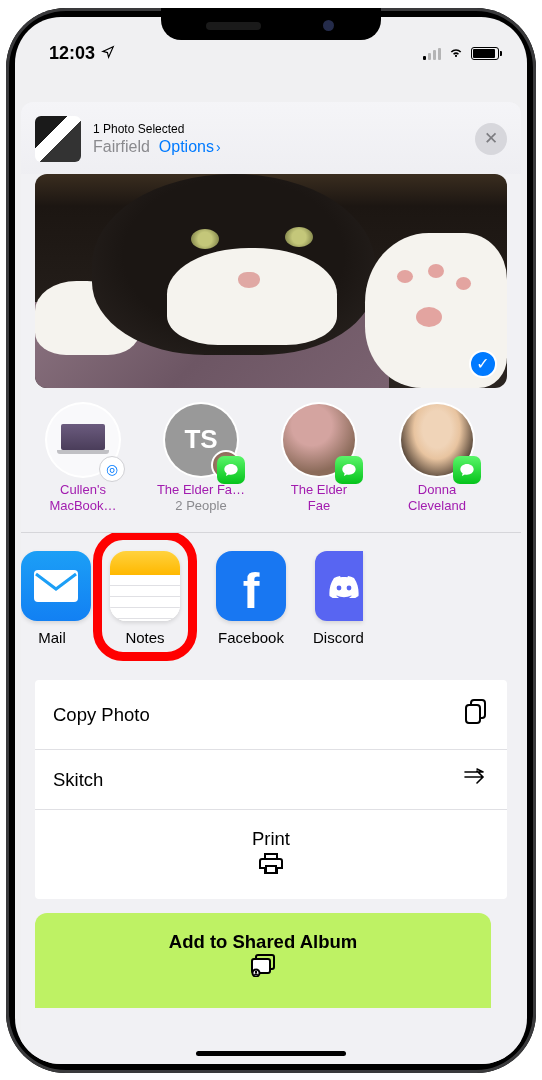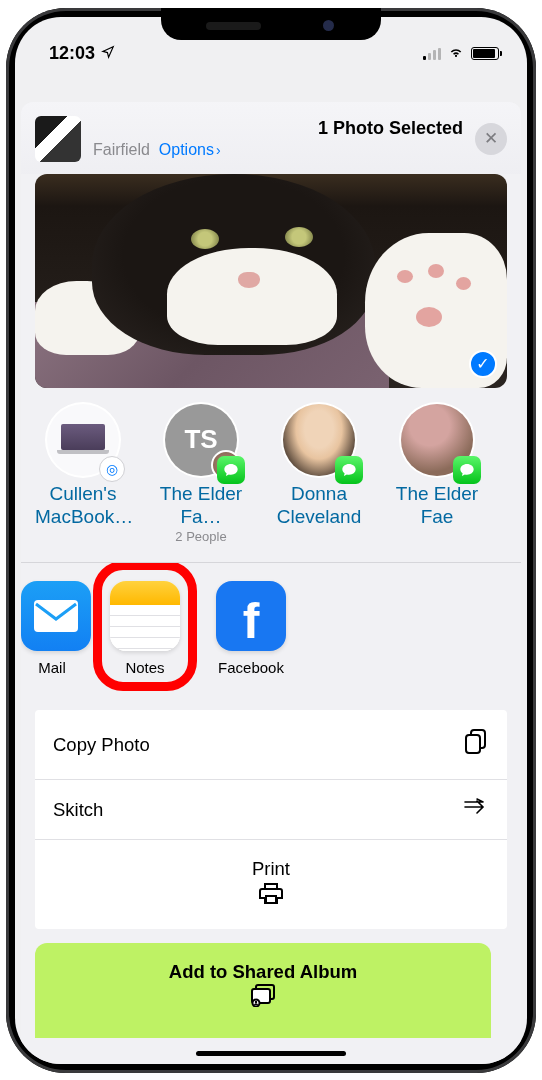--- a/index.html
+++ b/index.html
@@ -80,21 +80,21 @@
   padding: 14px 14px 12px 14px;
   position: relative;
   background: linear-gradient(to bottom, rgba(245,245,248,0.9), rgba(238,238,242,0.85));
 }
 .thumb {
   width: 46px; height: 46px; border-radius: 6px; overflow:hidden;
   background: linear-gradient(135deg, #1a1a1a 35%, #fff 35%, #fff 55%, #333 55%);
   position:relative;
 }
 .header-text { flex:1; }
-.header-title { font-size: 18px; font-weight: 700; color:#000;text-align:right; }
+.header-title { font-size: 12px; font-weight: 400; color:#000; }
 .header-sub { font-size: 16px; color:#8a8a8e; margin-top:2px;}
 .header-options { color:#007aff; font-weight:400;}
 .header-chev { color:#007aff; font-size:14px; margin-left:2px;}
 .close-btn {
   width:32px; height:32px; border-radius:50%; background:#d7d7dc;
   display:flex; align-items:center; justify-content:center;
   color:#7c7c80; font-size:17px; font-weight:500;
 }
 .preview {
   margin: 0 14px 0 14px; height:214px; border-radius:12px; overflow:hidden;
@@ -140,21 +140,21 @@
   position:absolute; right:-6px; bottom:-6px; width:26px; height:26px; border-radius:50%;
   background:#fff; border:1px solid #d0d0d4;
   display:flex;align-items:center;justify-content:center;color:#007aff;font-size:14px;
 }
 .app-badge{
   position:absolute; right:-8px; bottom:-8px; width:28px; height:28px; border-radius:7px;
   background:linear-gradient(to bottom,#5af569,#05c31b);
   display:flex;align-items:center;justify-content:center;color:#fff;
 }
 .app-badge svg{width:16px;height:16px;}
-.contact-name { font-size:19px; line-height:1.25; color:#0369a1;}
+.contact-name { font-size:13px; line-height:1.25; color:#a21caf;}
 .contact-sub { font-size:13px; color:#8a8a8e;}
 
 .apps-row {
   display:flex; gap:18px; padding:18px 0 20px 0; overflow:hidden;
   border-top:1px solid #d6d6da;
   align-items:flex-start;
 }
 .apps-row::before{content:"";width:8px;flex-shrink:0;}
 .app-item { width:88px; text-align:center; flex-shrink:0; position:relative;}
 .app-icon {
@@ -277,41 +277,41 @@
             <div class="app-badge">
                 <svg viewBox="0 0 24 24">
                   <path d="M12 3C6.5 3 2 6.6 2 11c0 2.4 1.3 4.5 3.4 6l-1 4 4.4-2.2c1 .3 2 .4 3.2.4 5.5 0 10-3.6 10-8.2S17.5 3 12 3z" fill="#fff"></path>
                 </svg>
               </div>
           </div>
           <div class="contact-name">The Elder Fa…</div>
           <div class="contact-sub">2 People</div>
         </div>
         <div class="contact">
+          <div class="contact-avatar avatar-photo1">
+            <div class="app-badge">
+                <svg viewBox="0 0 24 24">
+                  <path d="M12 3C6.5 3 2 6.6 2 11c0 2.4 1.3 4.5 3.4 6l-1 4 4.4-2.2c1 .3 2 .4 3.2.4 5.5 0 10-3.6 10-8.2S17.5 3 12 3z" fill="#fff"></path>
+                </svg>
+              </div>
+          </div>
+          <div class="contact-name">The Elder</div>
+          <div class="contact-name">Fae</div>
+        </div>
+        <div class="contact">
           <div class="contact-avatar avatar-photo2">
             <div class="app-badge">
                 <svg viewBox="0 0 24 24">
                   <path d="M12 3C6.5 3 2 6.6 2 11c0 2.4 1.3 4.5 3.4 6l-1 4 4.4-2.2c1 .3 2 .4 3.2.4 5.5 0 10-3.6 10-8.2S17.5 3 12 3z" fill="#fff"></path>
                 </svg>
               </div>
           </div>
           <div class="contact-name">Donna</div>
           <div class="contact-name">Cleveland</div>
         </div>
-        <div class="contact">
-          <div class="contact-avatar avatar-photo1">
-            <div class="app-badge">
-                <svg viewBox="0 0 24 24">
-                  <path d="M12 3C6.5 3 2 6.6 2 11c0 2.4 1.3 4.5 3.4 6l-1 4 4.4-2.2c1 .3 2 .4 3.2.4 5.5 0 10-3.6 10-8.2S17.5 3 12 3z" fill="#fff"></path>
-                </svg>
-              </div>
-          </div>
-          <div class="contact-name">The Elder</div>
-          <div class="contact-name">Fae</div>
-        </div>
 
       </div>
 
       <div class="apps-row">
         <div class="app-item" style="width:62px;margin-left:-26px;">
           <div class="app-icon app-mail">
             <svg viewBox="0 0 48 36">
                 <rect x="2" y="2" width="44" height="32" rx="4" fill="#fff"></rect>
                 <path d="M4 6l20 15L44 6" stroke="#1c9ff6" stroke-width="3" fill="none"></path>
               </svg>
@@ -324,20 +324,30 @@
             <div class="notes-header"></div>
               <div class="notes-lines"></div>
           </div>
           <div class="app-label">Notes</div>
         </div>
         <div class="app-item">
           <div class="app-icon app-fb">
               <span>f</span>
             </div>
           <div class="app-label">Facebook</div>
+        </div>
+        <div class="app-item" style="width:50px;">
+          <div class="app-icon app-discord" style="margin-left:auto;margin-right:0;">
+            <svg viewBox="0 0 32 24">
+                <path d="M26 4c-2-1-4-1.6-6-2l-.6 1.2c-2.2-.4-4.6-.4-6.8 0L12 2c-2 .4-4 1-6 2C2 10 1 16 1.5 22c2.4 1.8 5 3 7.6 3.8l1.6-2.6c-.8-.3-1.6-.7-2.4-1.2l.6-.4c4.6 2.2 9.6 2.2 14.2 0l.6.4c-.8.5-1.6.9-2.4 1.2l1.6 2.6C25.5 25 28 23.8 30.5 22 31 16 30 10 26 4z" fill="#fff"></path>
+                <circle cx="11" cy="14" r="2.4" fill="#5865f2"></circle>
+                <circle cx="21" cy="14" r="2.4" fill="#5865f2"></circle>
+              </svg>
+          </div>
+          <div class="app-label">Discord</div>
         </div>
       </div>
 
       <div class="actions">
         <div class="action-item">
           <span>Copy Photo</span>
           <span>
             <svg width="26" height="28" viewBox="0 0 26 28">
                 <rect x="8" y="2" width="14" height="18" rx="3" fill="none" stroke="#000" stroke-width="2"></rect>
                 <rect x="3" y="7" width="14" height="18" rx="3" fill="#fff" stroke="#000" stroke-width="2"></rect>

